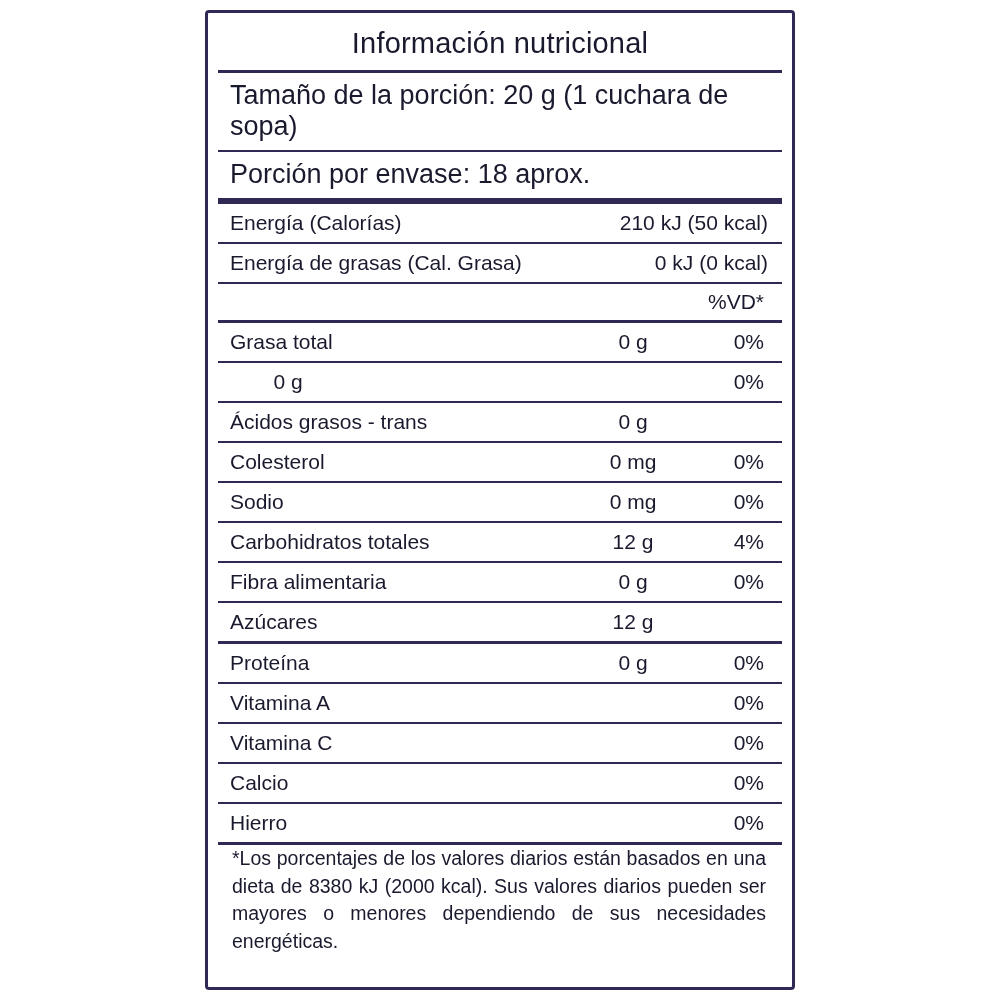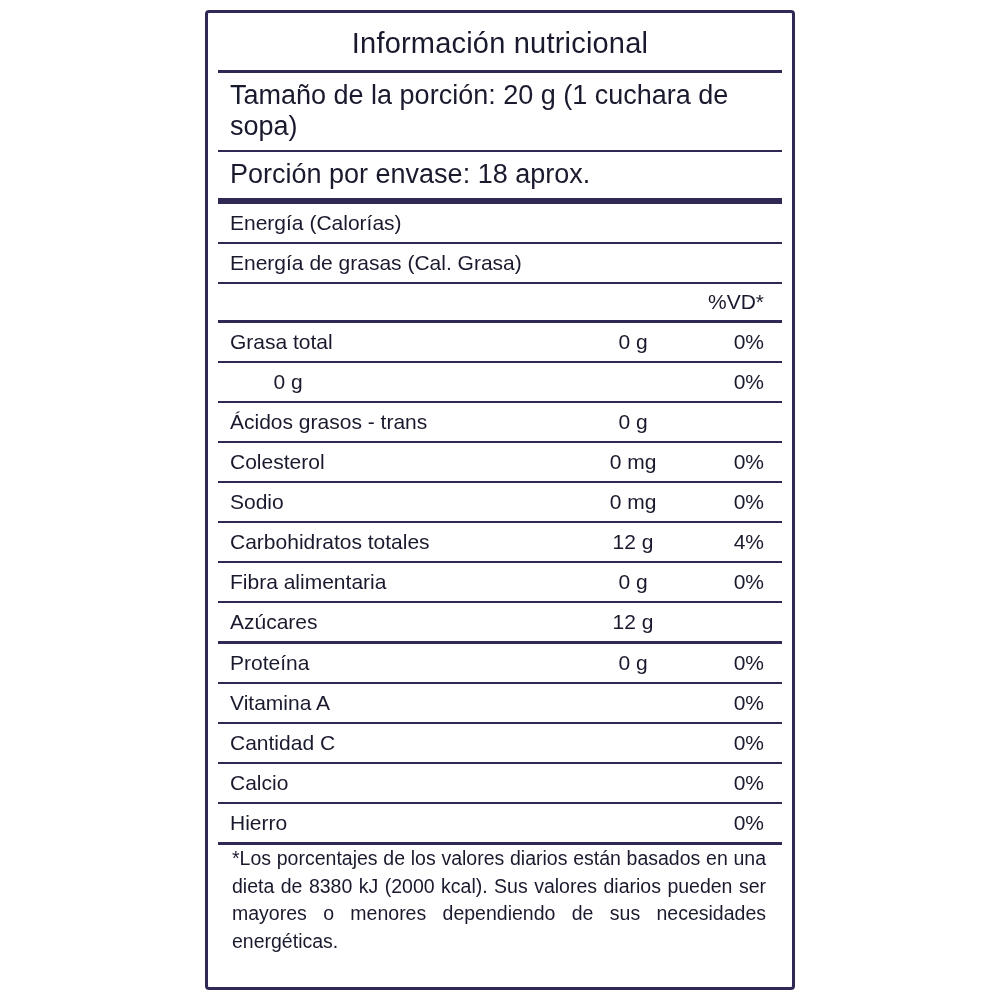--- a/index.html
+++ b/index.html
@@ -125,25 +125,27 @@
       <div class="line-row">Tamaño de la porción: 20 g (1 cuchara de sopa)</div>
       <div class="rule thin"></div>
 
       <div class="line-row">Porción por envase: 18 aprox.</div>
       <div class="rule"></div>
 
       <div class="rule"></div>
 
       <div class="row energy">
         <div class="name">Energía (Calorías)</div>
+        <div class="val">210 kJ (50 kcal)</div>
       </div>
       <div class="rule thin"></div>
 
       <div class="row energy">
         <div class="name">Energía de grasas (Cal. Grasa)</div>
+        <div class="val">0 kJ (0 kcal)</div>
       </div>
       <div class="rule thin"></div>
 
       <div class="dv-header">
         <div class="spacer"></div>
         <div class="dv">%VD*</div>
       </div>
       <div class="rule"></div>
 
       <div class="row">
@@ -209,21 +211,21 @@
       <div class="rule thin"></div>
 
       <div class="row">
         <div class="name">Vitamina A</div>
         <div class="val"></div>
         <div class="dv">0%</div>
       </div>
       <div class="rule thin"></div>
 
       <div class="row">
-        <div class="name">Cantidad C</div>
+        <div class="name">Vitamina C</div>
         <div class="val"></div>
         <div class="dv">0%</div>
       </div>
       <div class="rule thin"></div>
 
       <div class="row">
         <div class="name">Calcio</div>
         <div class="val"></div>
         <div class="dv">0%</div>
       </div>

